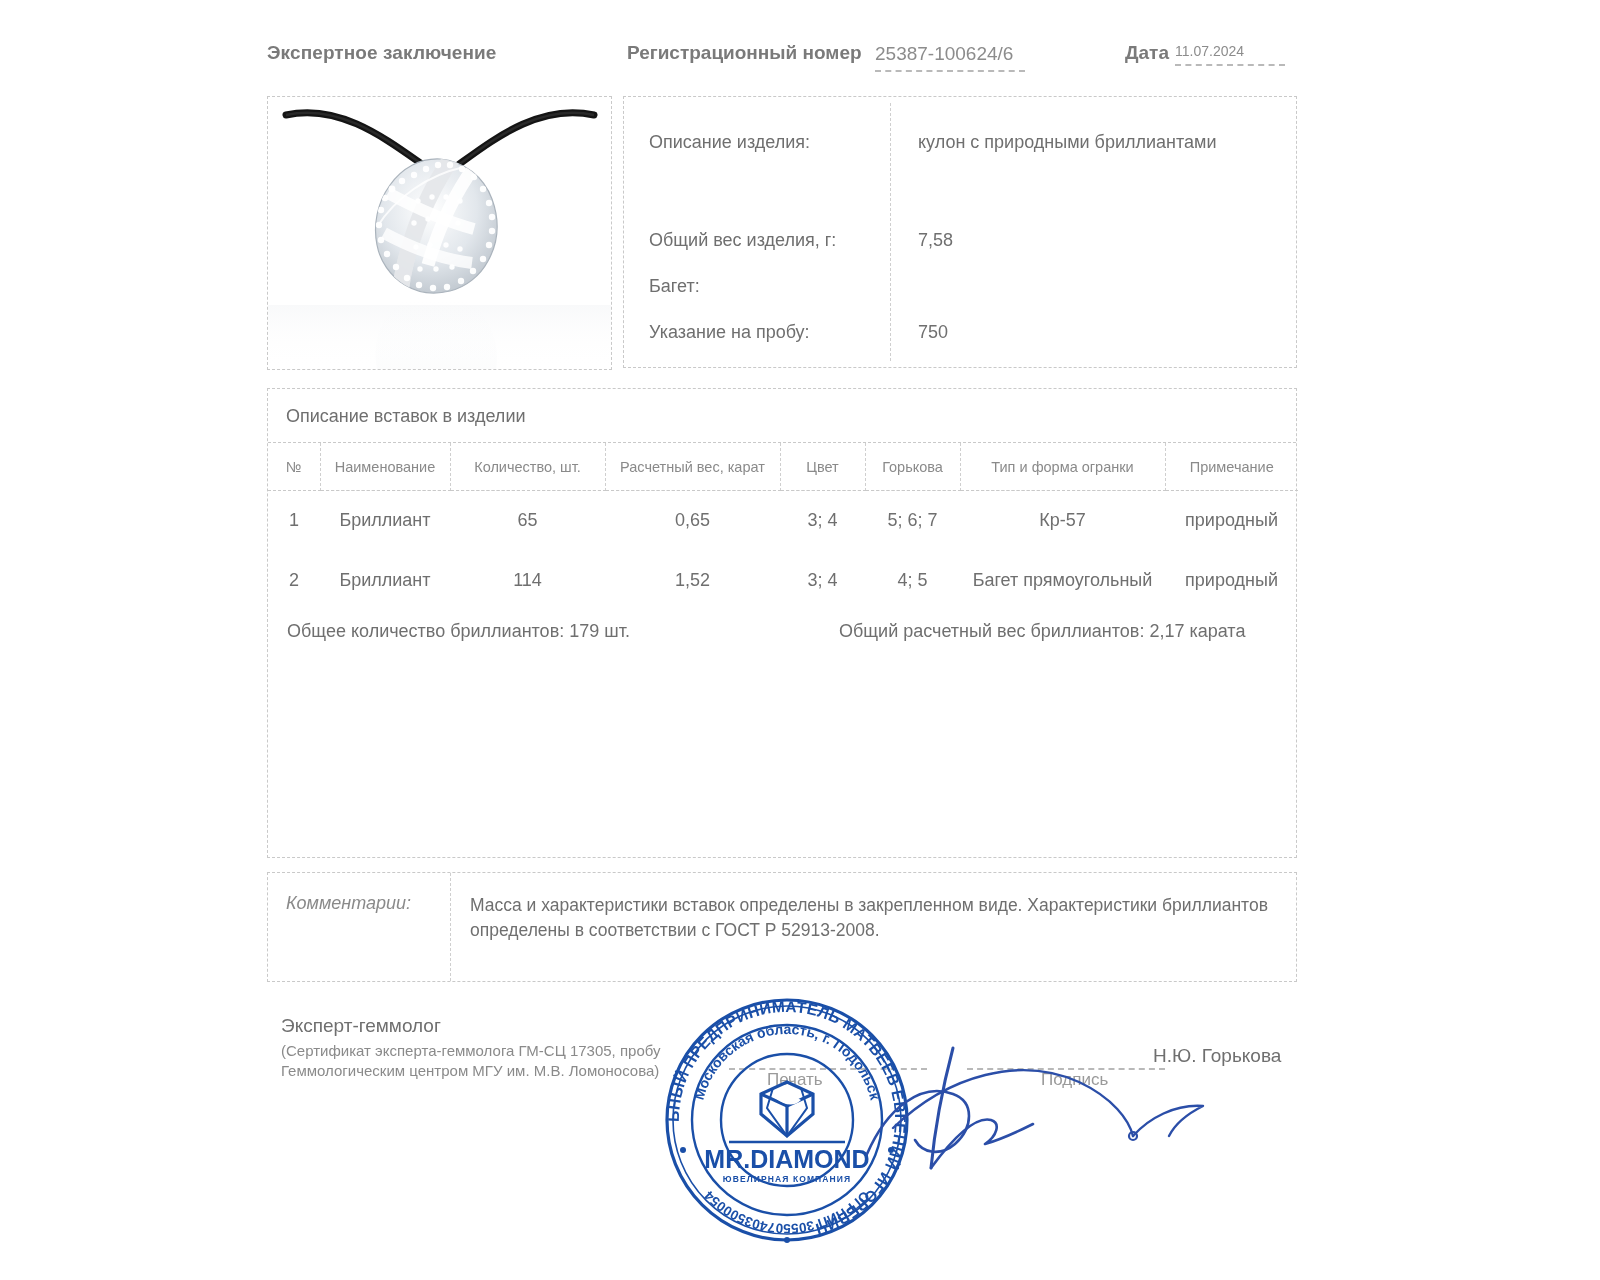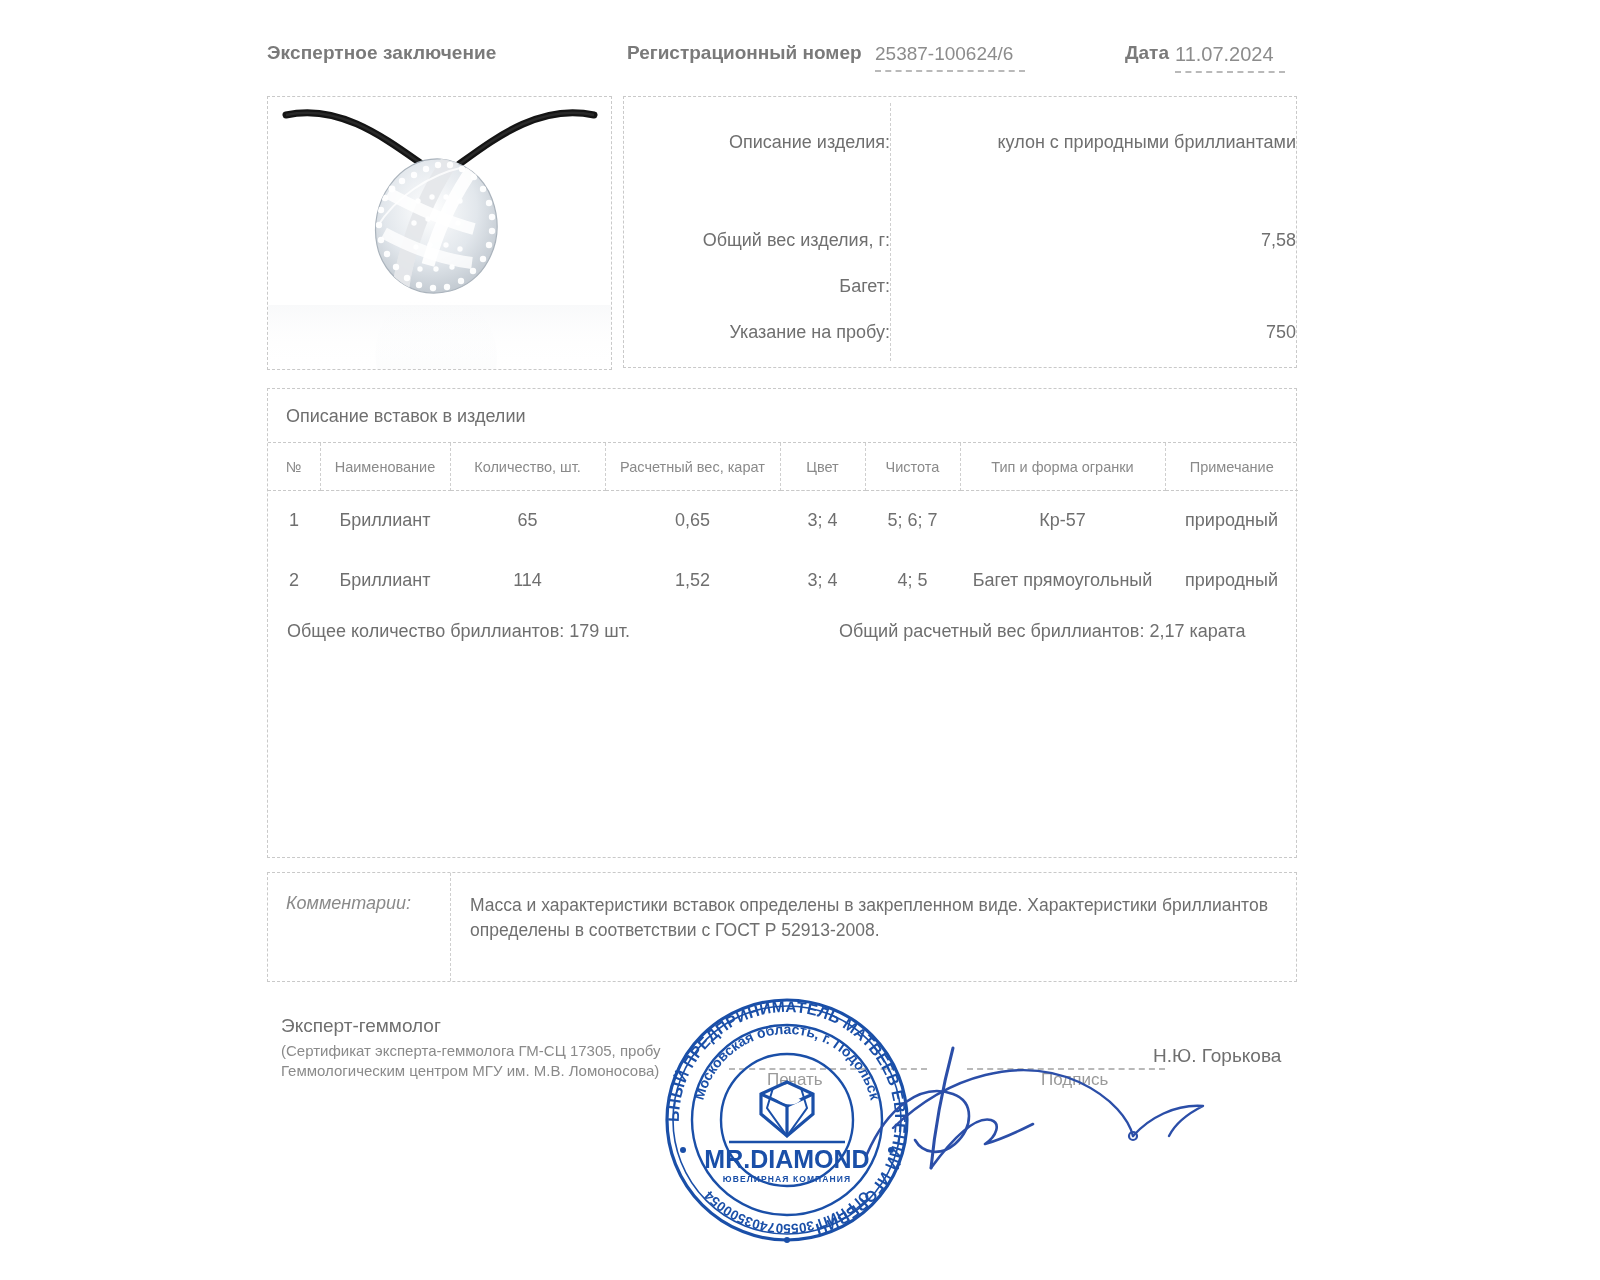--- a/index.html
+++ b/index.html
@@ -59,21 +59,21 @@
     left: 858px;
     font-size: 19px;
     font-weight: bold;
     color: #7a7a7a;
   }
   .hdr-date-value {
     position: absolute;
     left: 908px;
     top: 1px;
     min-width: 110px;
-    font-size: 20px;
+    font-size: 14px;
     color: #8c8c8c;
     border-bottom: 2px dashed #b9b9b9;
     padding-bottom: 5px;
   }
 
   
   .photo-box {
     position: absolute;
     left: 0; top: 92px;
     width: 343px; height: 272px;
@@ -90,21 +90,20 @@
     border: 1px dashed #c9c9c9;
     box-sizing: border-box;
   }
   .desc-row {
     position: absolute;
     left: 0;
     width: 100%;
     height: 34px;
     display: flex;
     align-items: center;
-    text-align: right;
   }
   .desc-label {
     width: 266px;
     box-sizing: border-box;
     padding-left: 25px;
     font-size: 18px;
     color: #6f6f6f;
   }
   .desc-value {
     flex: 1;
@@ -400,21 +399,21 @@
 
     <div class="desc-row" style="top:126px;">
       <div class="desc-label">Общий вес изделия, г:</div>
       <div class="desc-value">7,58</div>
     </div>
 
     <div class="desc-row" style="top:172px;">
       <div class="desc-label">Багет:</div>
     </div>
 
-    <div class="desc-row" style="top:218px;gap:32px;">
+    <div class="desc-row" style="top:218px;">
       <div class="desc-label">Указание на пробу:</div>
       <div class="desc-value">750</div>
     </div>
   </div>
 
   <div class="inserts-box">
     <div class="inserts-title">Описание вставок в изделии</div>
 
     <table class="ins">
       <colgroup>
@@ -427,21 +426,21 @@
           <col class="col-cut">
           <col class="col-note">
       </colgroup>
       <thead>
         <tr>
           <th>№</th>
           <th>Наименование</th>
           <th>Количество, шт.</th>
           <th>Расчетный вес, карат</th>
           <th>Цвет</th>
-          <th>Чистота</th>
+          <th>Горькова</th>
           <th>Тип и форма огранки</th>
           <th>Примечание</th>
         </tr>
       </thead>
       <tbody>
         <tr>
           <td>1</td>
           <td>Бриллиант</td>
           <td>65</td>
           <td>0,65</td>

